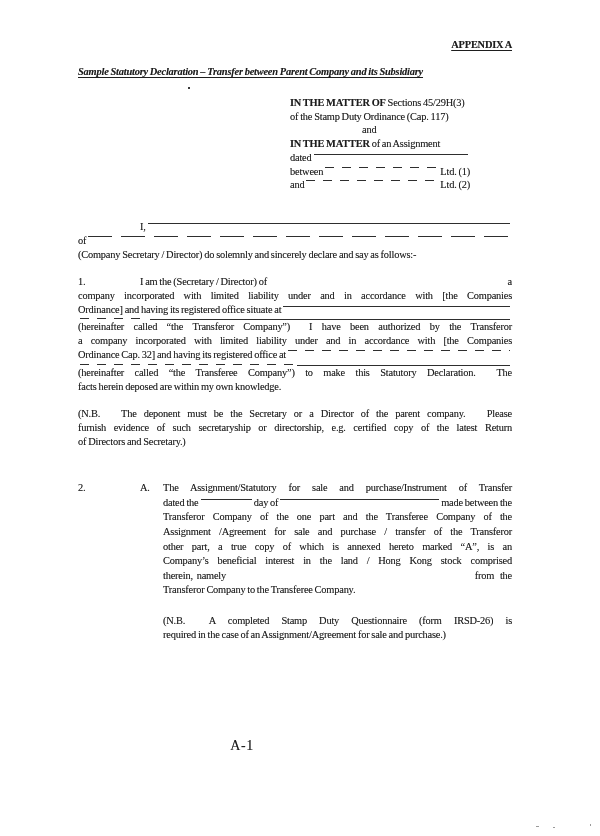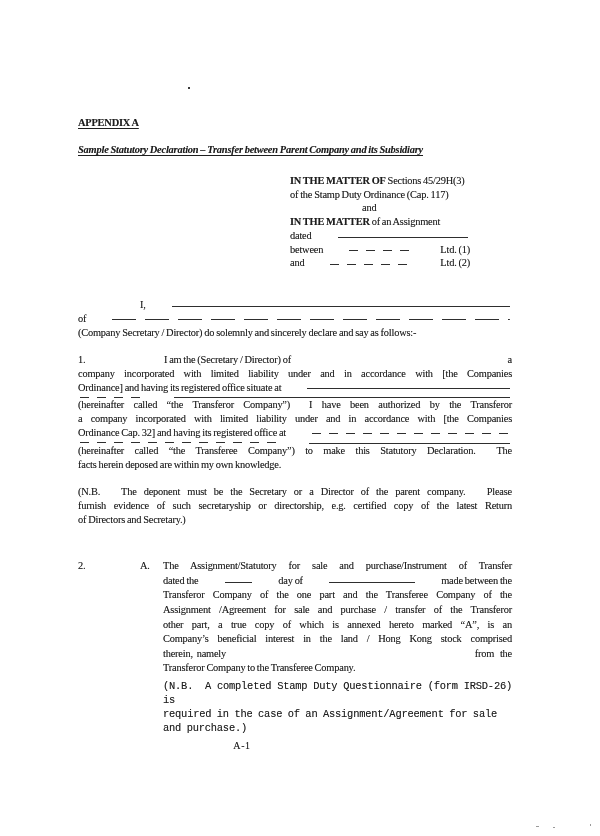--- a/index.html
+++ b/index.html
@@ -20,28 +20,28 @@
   .content {
     position: absolute;
     left: 78px;
     top: 0;
     width: 434px;
   }
   .b { font-weight: bold; }
   .i { font-style: italic; }
   .u { text-decoration: underline; text-underline-offset: 2px; }
 
-  .appendix { padding-top: 116px; }
+  .appendix { padding-top: 38px; text-align: right; }
   .doc-title { margin-top: 13px; white-space: nowrap; }
 
   .matter { margin-top: 17px; margin-left: 212px; line-height: 13.7px; }
   .m-and { padding-left: 72px; }
   .mr42 { margin-right: 42px; }
 
-  .row { display: flex; align-items: center; white-space: nowrap; gap: 24px; }
+  .row { display: flex; align-items: flex-start; white-space: nowrap; }
   .fill { flex: 1 1 auto; height: 3px; min-width: 12px; margin: 0 2px; }
   .fill.solid { border-bottom: 1px solid #2e2e2e; }
   .fill.dashed {
     background: repeating-linear-gradient(90deg, #2e2e2e 0 9px, transparent 9px 17px)
                 bottom / 100% 1px no-repeat;
   }
   .fill.dashlong {
     background: repeating-linear-gradient(90deg, #2e2e2e 0 24px, transparent 24px 33px)
                 bottom / 100% 1px no-repeat;
   }
@@ -59,29 +59,29 @@
   .para1 { margin-top: 13px; line-height: 13.8px; }
   .num { flex: 0 0 62px; }
 
   .nb1 { margin-top: 14px; }
 
   .para2 { margin-top: 32px; position: relative; line-height: 14.6px; }
   .p2num { position: absolute; left: 0; top: 0; }
   .p2letter { position: absolute; left: 62px; top: 0; }
   .p2body { margin-left: 85px; }
 
-  .nb2 { margin-top: 3px; margin-left: 85px; line-height: 14px; font-family: Liberation Mono, monospace; }
+  .nb2 { margin-top: 16px; margin-left: 85px; line-height: 14px; }
 
   .footer {
     position: absolute;
     top: 739px;
     left: 0;
     width: 484px;
     text-align: center;
-    font-size: 10px;
+    font-size: 14px;
     letter-spacing: 0.6px;
   }
   .speck { position: absolute; background: #3a3a3a; }
   .speck.faint { background: #9a9a9a; }
 </style>
 </head>
 <body>
 
 <div class="page">
 

